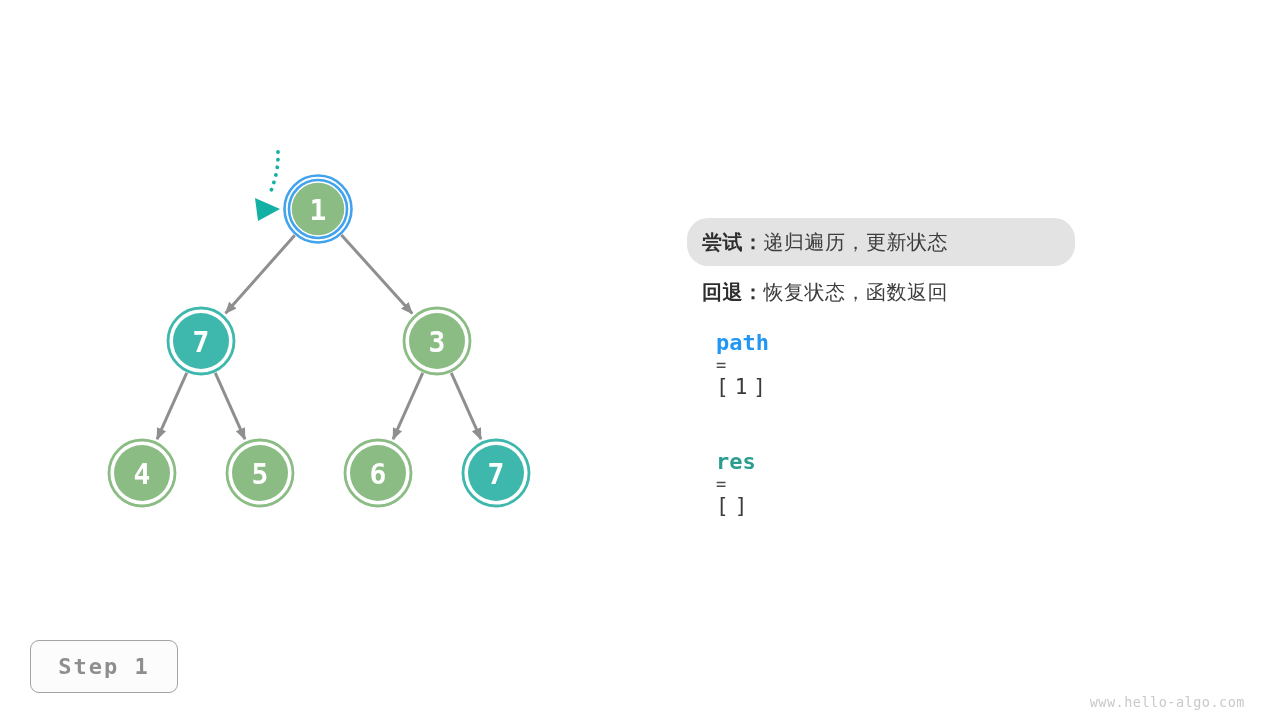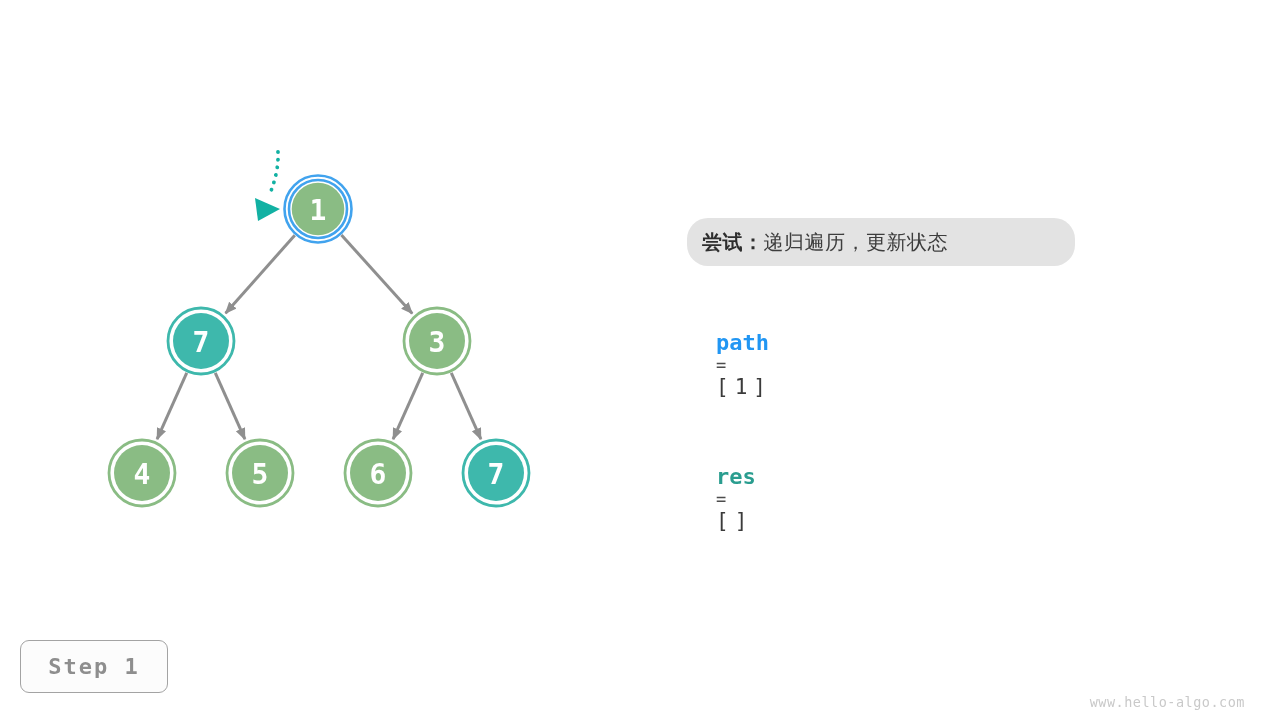--- a/index.html
+++ b/index.html
@@ -19,26 +19,26 @@
 
   .code-line{
     position:absolute;display:flex;align-items:baseline;
     font-family:"DejaVu Sans Mono",monospace;white-space:nowrap;flex-direction:column;
   }
   .code-line .var{font-size:22px;font-weight:700;}
   .code-line .eq{font-size:17px;color:#4d4d4d;margin:0 13px;}
   .code-line .val{font-size:21px;color:#3b3b3b;letter-spacing:6px;}
   .path-line{left:703px;top:330px;}
   .path-line .var{color:#2196f3;}
-  .res-line{left:703px;top:464px;}
+  .res-line{left:703px;top:449px;}
   .res-line .var{color:#2a9d8f;}
 
   
   .step-badge{
-    position:absolute;left:20px;top:640px;width:148px;height:53px;
+    position:absolute;left:30px;top:640px;width:148px;height:53px;
     border:1.5px solid #a3a3a3;border-radius:9px;background:#fcfcfc;
     display:flex;align-items:center;justify-content:center;box-sizing:border-box;
     font-family:"DejaVu Sans Mono",monospace;font-weight:700;font-size:22px;
     color:#8e8e8e;letter-spacing:2px;
   }
 
   .watermark{
     position:absolute;right:35px;bottom:10px;
     font-family:"DejaVu Sans Mono",monospace;font-size:13.5px;color:#c9c9c9;
     letter-spacing:0.5px;
@@ -100,20 +100,21 @@
         <circle cx="496" cy="473" r="33" fill="none" stroke="#3eb8ac" stroke-width="2.8"></circle>
         <circle cx="496" cy="473" r="28" fill="#3eb8ac"></circle>
         <text x="496" y="474" text-anchor="middle" dominant-baseline="central" fill="#ffffff" font-size="28" font-weight="600" font-family="&quot;DejaVu Sans Mono&quot;, monospace">7</text>
       </g>
     </svg>
 
   <div class="try-box">
     <span class="cn-line"><b>尝试：</b><span>递归遍历，更新状态</span></span>
   </div>
 
+  <div class="cn-line back-line"><b>回退：</b><span>恢复状态，函数返回</span></div>
 
   <div class="code-line path-line">
     <span class="var">path</span>
     <span class="eq">=</span>
     <span class="val">[1]</span>
   </div>
 
   <div class="code-line res-line">
     <span class="var">res</span>
     <span class="eq">=</span>

